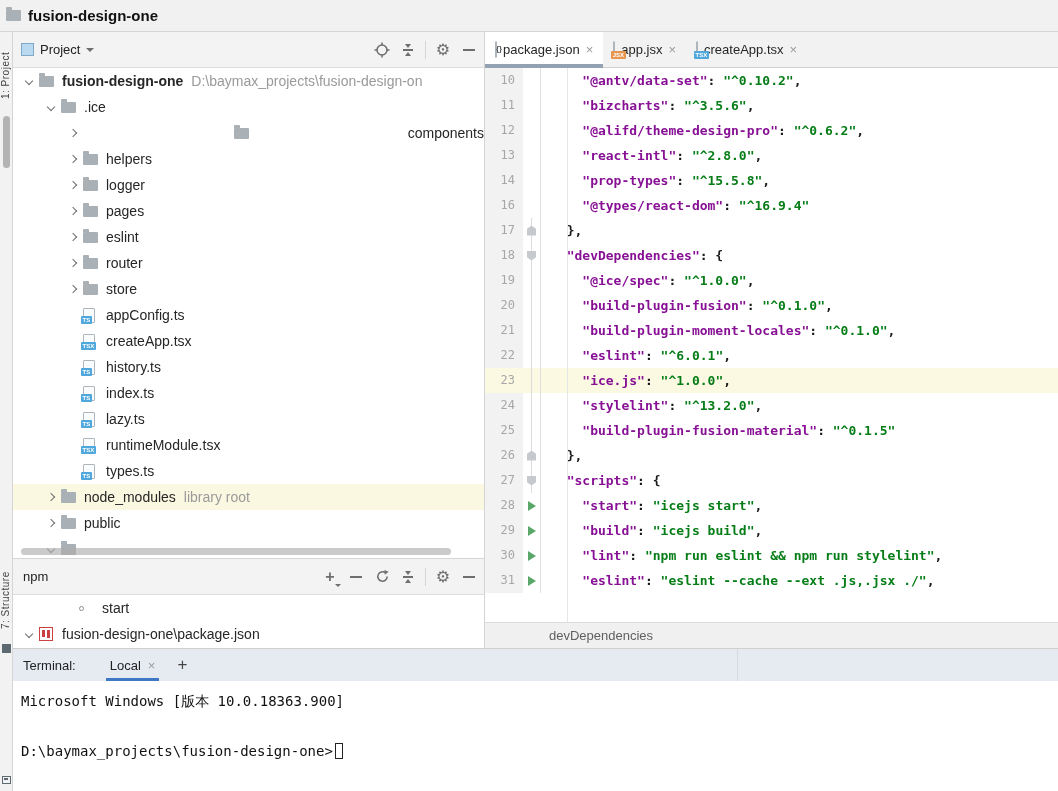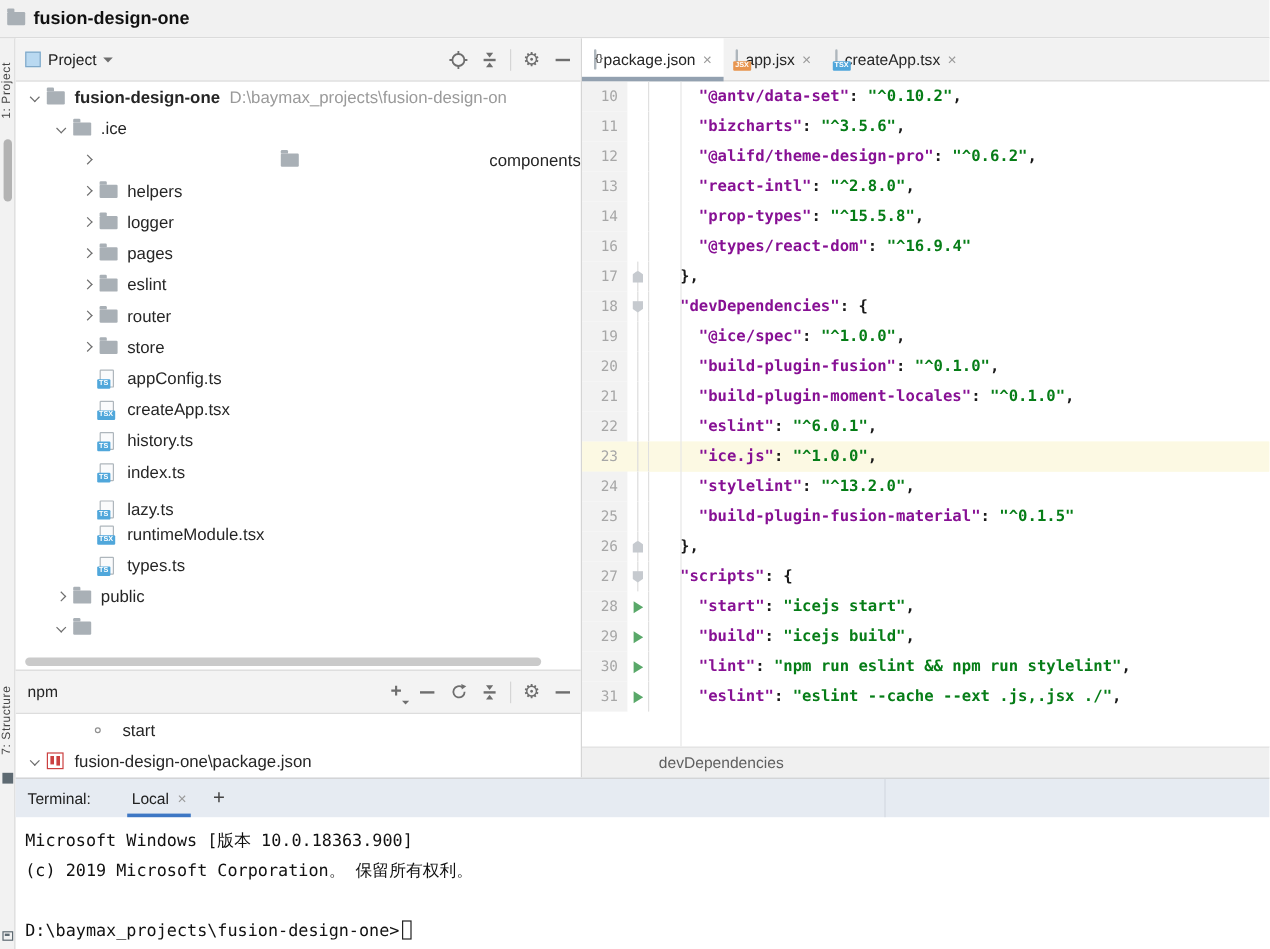--- a/index.html
+++ b/index.html
@@ -307,21 +307,21 @@
         </div>
         <div class="trow" style="padding-left: 50px;">
           <span class="chev-cell"></span>
           <span class="icon-cell">
             <span class="file">
               <span class="badge ts">TS</span>
             </span>
           </span>
           <span class="lbl">index.ts</span>
         </div>
-        <div class="trow" style="padding-left: 50px; align-items: flex-end;">
+        <div class="trow" style="padding-left: 50px;">
           <span class="chev-cell"></span>
           <span class="icon-cell">
             <span class="file">
               <span class="badge ts">TS</span>
             </span>
           </span>
           <span class="lbl">lazy.ts</span>
         </div>
         <div class="trow" style="padding-left: 50px;">
           <span class="chev-cell"></span>
@@ -333,20 +333,30 @@
           <span class="lbl">runtimeModule.tsx</span>
         </div>
         <div class="trow" style="padding-left: 50px;">
           <span class="chev-cell"></span>
           <span class="icon-cell">
             <span class="file">
               <span class="badge ts">TS</span>
             </span>
           </span>
           <span class="lbl">types.ts</span>
+        </div>
+        <div class="trow hl" style="padding-left: 28px;">
+          <span class="chev-cell">
+            <span class="chev right"></span>
+          </span>
+          <span class="icon-cell">
+            <span class="folder"></span>
+          </span>
+          <span class="lbl">node_modules</span>
+          <span class="sfx">library root</span>
         </div>
         <div class="trow" style="padding-left: 28px;">
           <span class="chev-cell">
             <span class="chev right"></span>
           </span>
           <span class="icon-cell">
             <span class="folder"></span>
           </span>
           <span class="lbl">public</span>
         </div>
@@ -564,19 +574,18 @@
       <span class="tlab">Terminal:</span>
       <span id="term-tab">
         <span>Local</span>
         <span class="close">×</span>
       </span>
       <span id="term-plus">+</span>
       <span id="term-divider"></span>
     </div>
     <div id="term-body">
         <div class="tline">Microsoft Windows [版本 10.0.18363.900]</div>
-        <div class="tline">(c) 2019 Microsoft Corporation。 保留所有权利。</div>
         <div class="tline"></div>
         <div class="tline">D:\baymax_projects\fusion-design-one&gt;<span class="cursor"></span></div>
       </div>
   </div>
 
 </div>
 
 </body></html>

